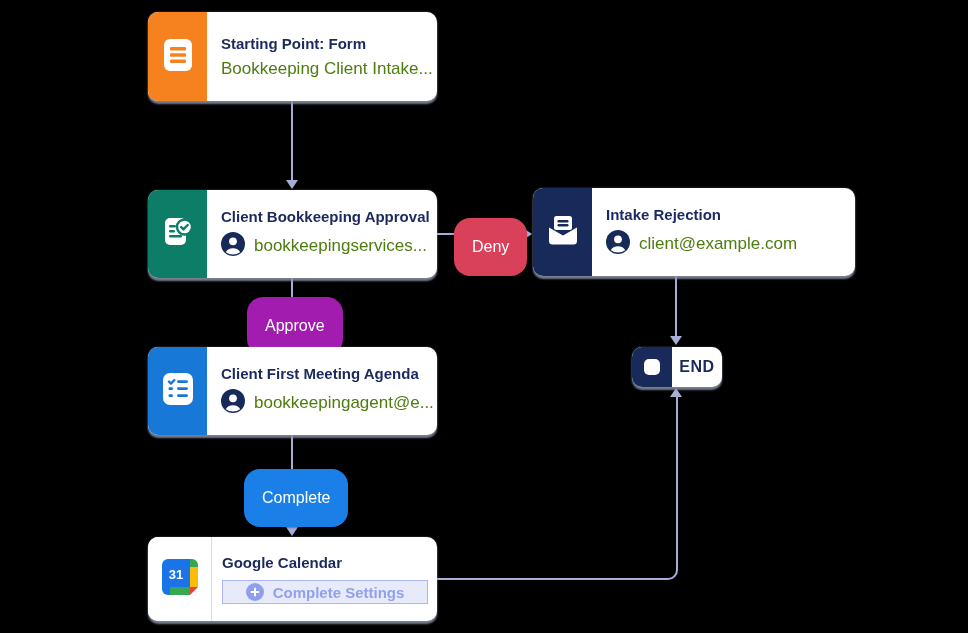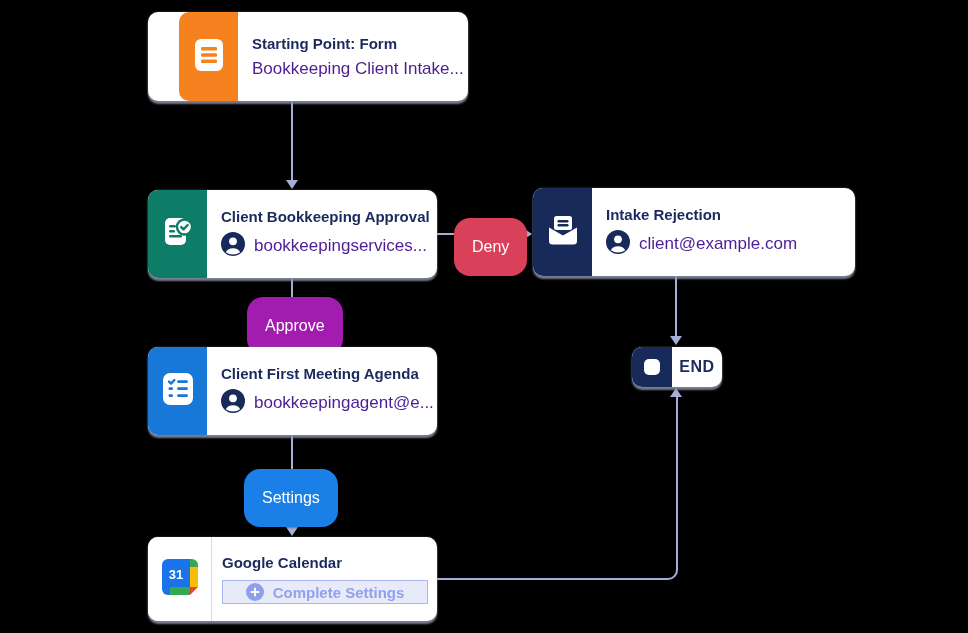--- a/index.html
+++ b/index.html
@@ -7,21 +7,21 @@
           font-family:"Liberation Sans",sans-serif;}
 
   
   .node{position:absolute;display:flex;background:#fff;border-radius:10px;
         box-shadow:0 3px 2px rgba(138,144,164,.85),0 0 2px rgba(138,144,164,.55);}
   .panel{width:59px;flex:0 0 59px;border-radius:10px 0 0 10px;display:flex;
          align-items:center;justify-content:center;}
   .content{flex:1;display:flex;flex-direction:column;justify-content:center;
            padding:10px 14px 10px 14px;gap:7px;min-width:0;}
   .title{font-size:15px;font-weight:bold;color:#1b2a5e;white-space:nowrap;}
-  .sub{font-size:17px;color:#4c1d95;display:flex;align-items:center;gap:9px;white-space:nowrap;}
+  .sub{font-size:17px;color:#4d7c0f;display:flex;align-items:center;gap:9px;white-space:nowrap;}
   .panel-orange{background:#f6821f;}
   .panel-teal{background:#0e7d68;}
   .panel-navy{background:#172a5a;}
   .panel-blue{background:#1878d8;}
   .panel-white{background:#fff;flex:0 0 63px;width:63px;border-right:1px solid #d8dcea;
                border-radius:10px 0 0 10px;}
 
   
   .vline,.hline{position:absolute;background:#a6aed6;}
   .vline{width:2px;}
@@ -82,24 +82,24 @@
   <div class="elbow" style="left:435px;top:396px;width:243px;height:184px;"></div>
   <div class="arr arr-up" style="left:670px;top:388px;"></div>
 
   <div class="badge badge-deny" style="left:454px;top:218px;">
     <span>Deny</span>
   </div>
   <div class="badge badge-approve" style="left:247px;top:297px;">
     <span>Approve</span>
   </div>
   <div class="badge badge-complete" style="left:244px;top:469px;">
-    <span>Settings</span>
-  </div>
-
-  <div class="node" style="left:148px;top:12px;width:289px;height:89px;padding-left:31px;">
+    <span>Complete</span>
+  </div>
+
+  <div class="node" style="left:148px;top:12px;width:289px;height:89px;">
     <div class="panel panel-orange">
       <span>
         <svg width="30" height="34" viewBox="0 0 30 34">
           <rect x="1" y="1" width="28" height="32" rx="6" fill="#ffffff"></rect>
           <rect x="7" y="9" width="16" height="3.6" rx="1.2" fill="#f6821f"></rect>
           <rect x="7" y="15.2" width="16" height="3.6" rx="1.2" fill="#f6821f"></rect>
           <rect x="7" y="21.4" width="16" height="3.6" rx="1.2" fill="#f6821f"></rect>
         </svg>
       </span>
     </div>

